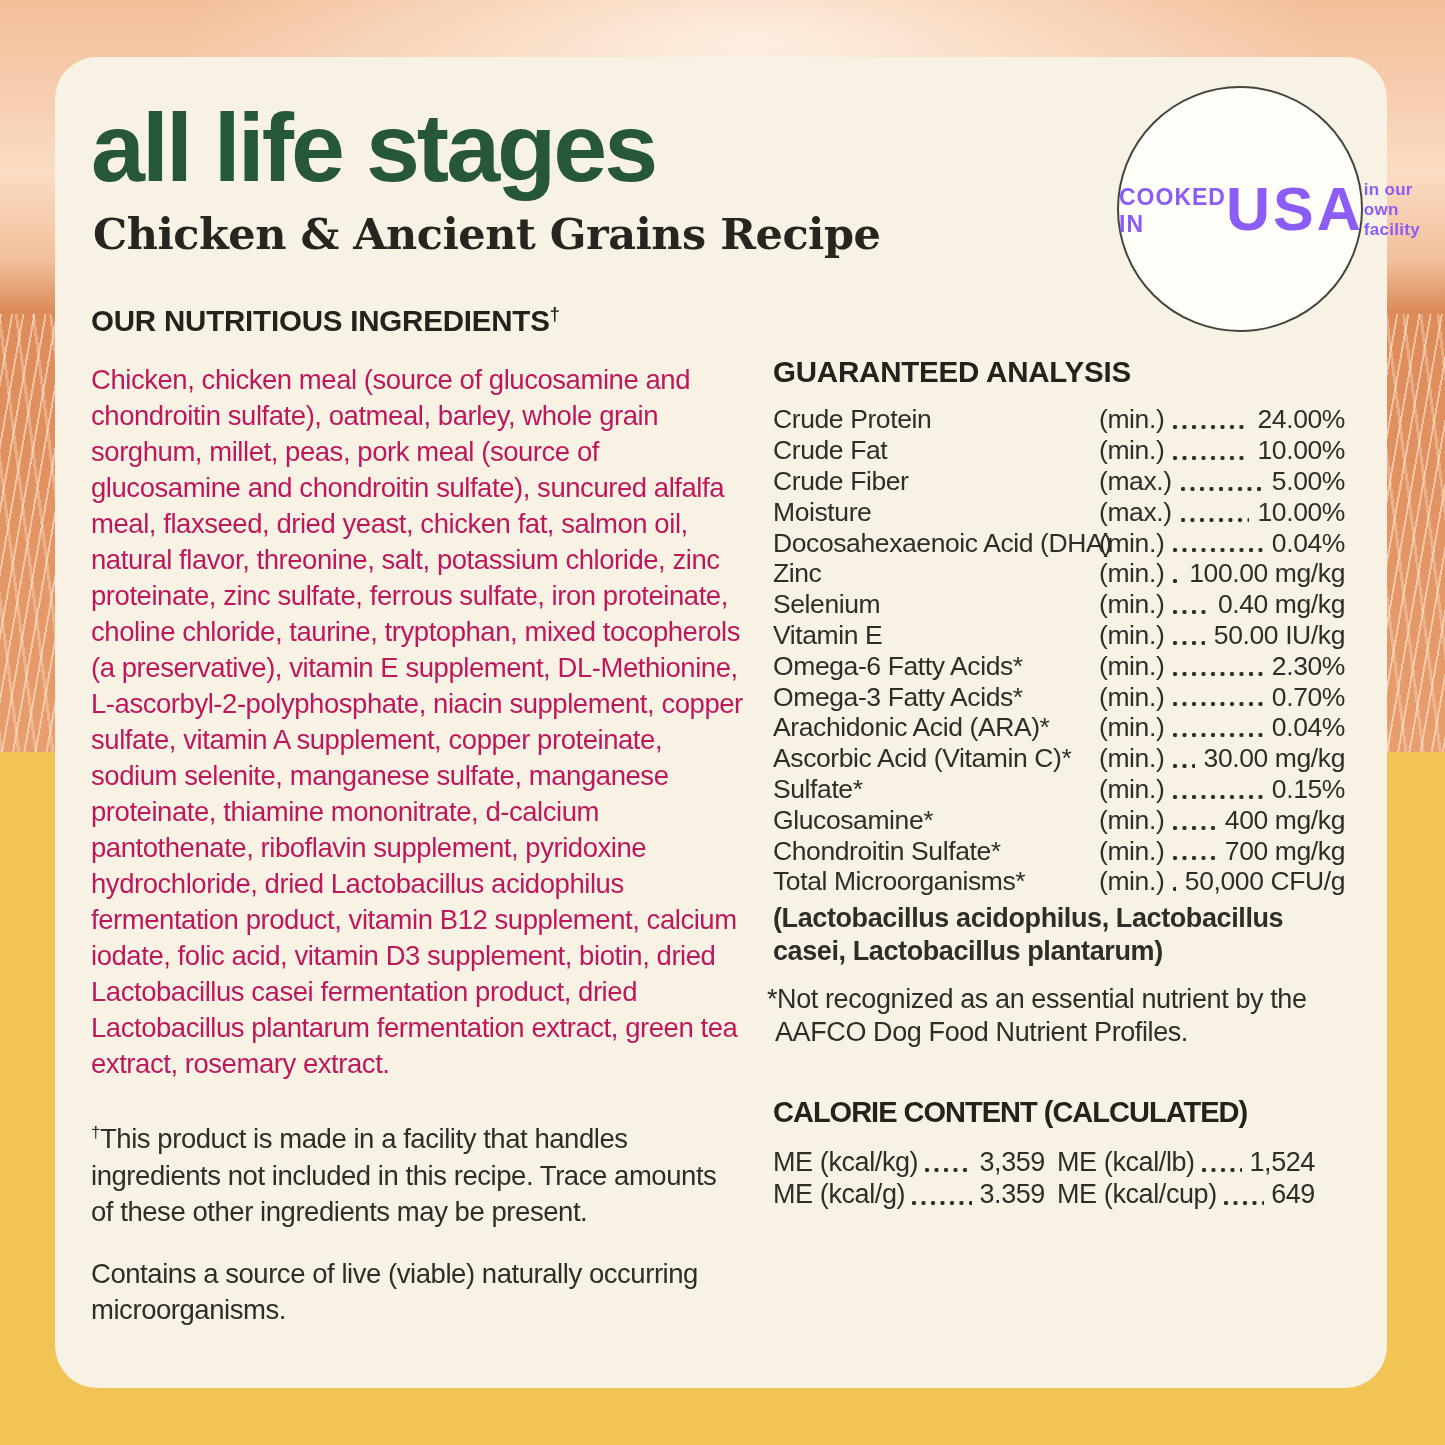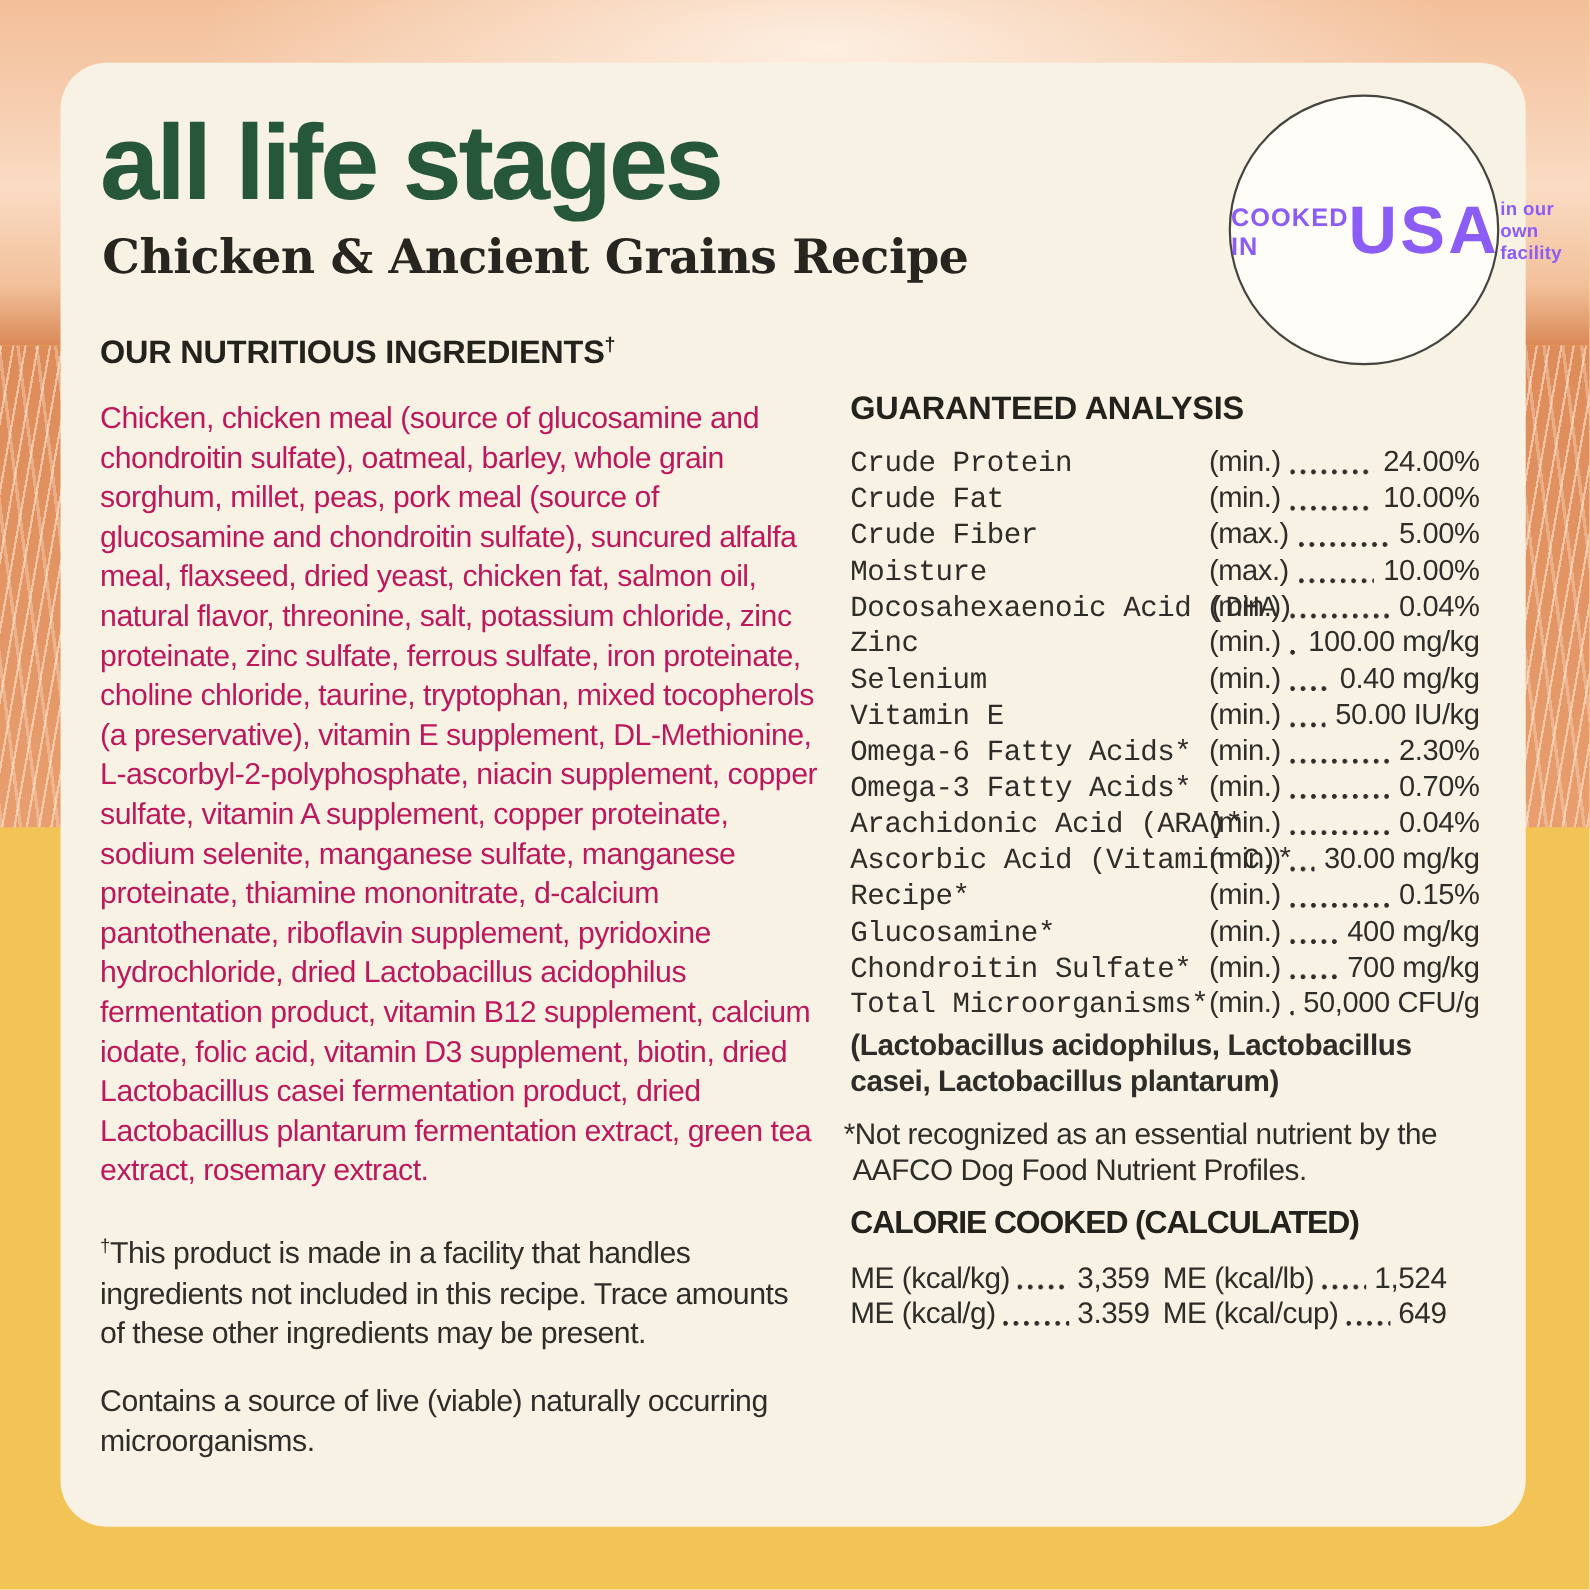--- a/index.html
+++ b/index.html
@@ -54,21 +54,21 @@
     margin:24px 0 0 0;font-size:27.5px;line-height:36px;letter-spacing:-0.45px;
     color:#be185d;
   }
   .fn{margin:33px 0 0 0;font-size:27.5px;line-height:36px;letter-spacing:-0.45px;color:#2e2d29;}
   .fn sup{font-size:17px;}
   .fn2{margin:26px 0 0 0;font-size:27.5px;line-height:36px;letter-spacing:-0.45px;color:#2e2d29;}
   
   .right-col{position:absolute;left:718px;top:297px;width:572px;}
   .ga-rows{margin-top:15px;}
   .ga-row{display:flex;align-items:baseline;font-size:26.5px;line-height:30.8px;letter-spacing:-0.4px;color:#2e2d29;}
-  .ga-lab{flex:none;width:326px;white-space:nowrap;font-family:Liberation Mono, monospace;}
+  .ga-lab{flex:none;width:326px;white-space:nowrap;}
   .ga-qual{flex:none;text-align:center;}
   .ga-leader{
     flex:1;align-self:flex-end;height:6px;margin:0 9px 5px 9px;
     background-image:radial-gradient(circle at 2px 3px,#2e2d29 1.9px,rgba(0,0,0,0) 2.4px);
     background-size:9.5px 6px;background-repeat:repeat-x;background-position:left bottom;
   }
   .ga-val{flex:none;white-space:nowrap;}
   .micro{margin:5px 0 0 0;font-size:27px;line-height:33px;letter-spacing:-0.4px;color:#2e2d29;font-weight:bold;}
   .aafco{margin:15px 0 0 0;font-size:27px;line-height:33px;letter-spacing:-0.4px;color:#2e2d29;padding-left:2px;text-indent:-8px;}
   
@@ -191,21 +191,21 @@
           </div>
 
           <div class="ga-row">
             <span class="ga-lab">Ascorbic Acid (Vitamin C)*</span>
             <span class="ga-qual">(min.)</span>
             <span class="ga-leader"></span>
             <span class="ga-val">30.00 mg/kg</span>
           </div>
 
           <div class="ga-row">
-            <span class="ga-lab">Recipe*</span>
+            <span class="ga-lab">Sulfate*</span>
             <span class="ga-qual">(min.)</span>
             <span class="ga-leader"></span>
             <span class="ga-val">0.15%</span>
           </div>
 
           <div class="ga-row">
             <span class="ga-lab">Glucosamine*</span>
             <span class="ga-qual">(min.)</span>
             <span class="ga-leader"></span>
             <span class="ga-val">400 mg/kg</span>
@@ -223,21 +223,21 @@
             <span class="ga-qual">(min.)</span>
             <span class="ga-leader"></span>
             <span class="ga-val">50,000 CFU/g</span>
           </div>
         </div>
       <p class="micro">(Lactobacillus acidophilus, Lactobacillus casei, Lactobacillus plantarum)</p>
       <p class="aafco">*Not recognized as an essential nutrient by the AAFCO Dog Food Nutrient Profiles.</p>
     </section>
 
     <section class="cal-col">
-      <h2 class="sec">CALORIE COOKED (CALCULATED)</h2>
+      <h2 class="sec">CALORIE CONTENT (CALCULATED)</h2>
       <div class="cal-grid">
         <div class="cal-rows">
 
             <div class="cal-row">
               <span class="cal-lab">ME (kcal/kg)</span>
               <span class="cal-leader"></span>
               <span class="cal-val">3,359</span>
             </div>
 
             <div class="cal-row">

